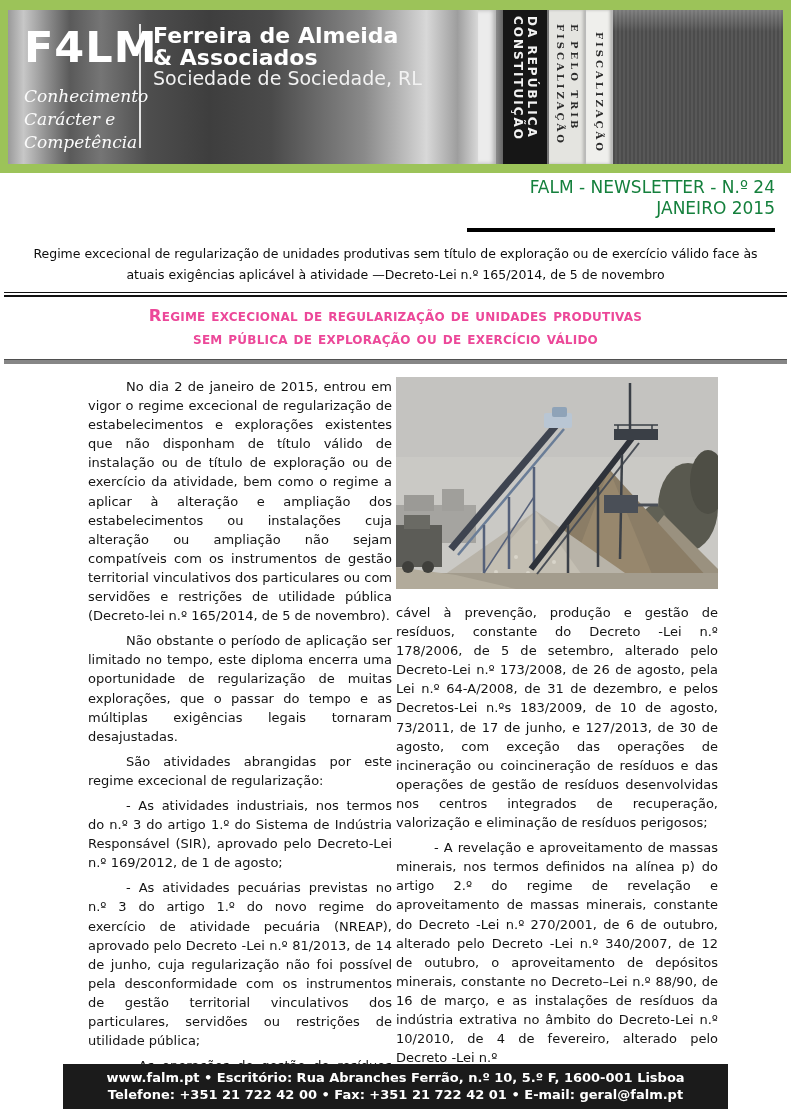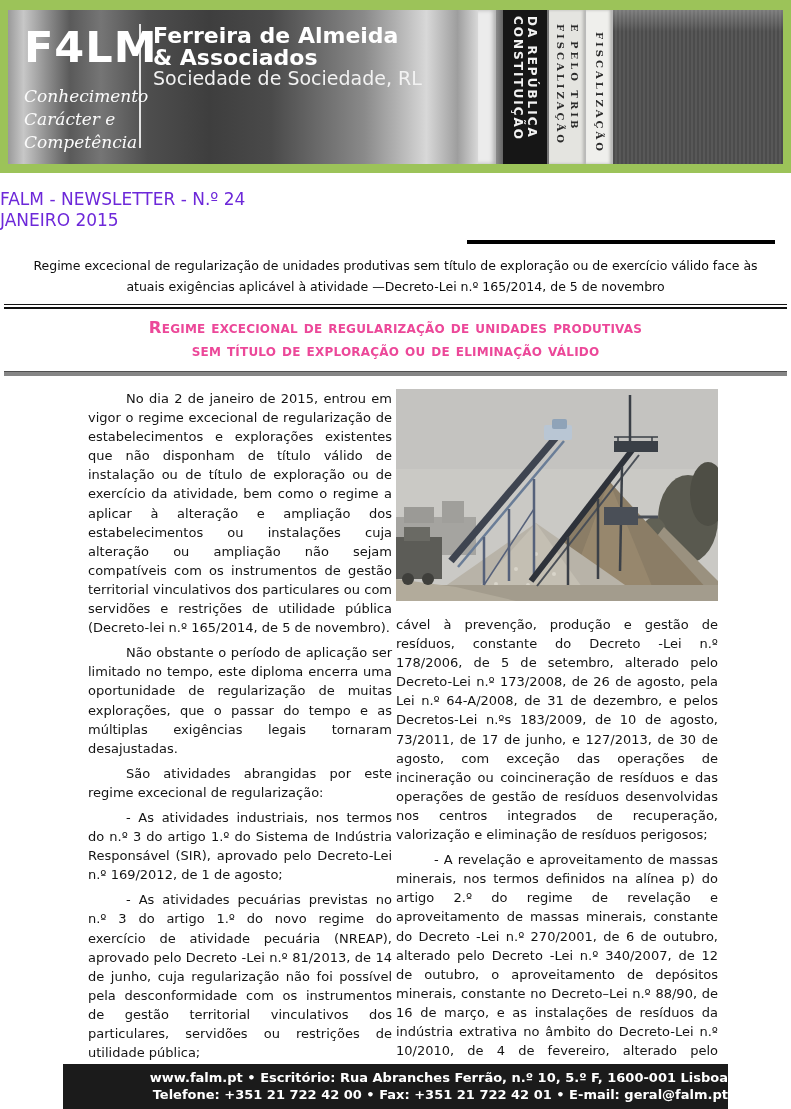--- a/index.html
+++ b/index.html
@@ -31,21 +31,21 @@
   .logo-block{position:absolute;left:16px;top:16px;color:#fff;}
   .logo-falm{font-size:43px;font-weight:700;letter-spacing:1px;line-height:1;}
   .taglines{margin-top:16px;font-family:"DejaVu Serif",serif;font-style:italic;
             font-size:17px;line-height:23px;color:#fbfbfb;}
   .logo-divider{position:absolute;left:131px;top:14px;width:2px;height:124px;background:rgba(255,255,255,.85);}
   .firm-block{position:absolute;left:145px;top:15px;color:#fff;}
   .firm-bold{font-size:22px;font-weight:700;line-height:21.5px;}
   .firm-reg{font-size:19px;font-weight:400;line-height:21.5px;color:#f2f2f2;}
 
   
-  .masthead{margin-top:16px;text-align:left;padding-right:16px;font-size:17px;line-height:21px;color:#6d28d9;}
+  .masthead{margin-top:4px;text-align:right;padding-right:16px;font-size:17px;line-height:21px;color:#15803d;}
   .masthead-rule{width:308px;height:4px;background:#000;margin:9px 0 0 auto;}
 
   
   .subject{margin:11px 22px 0;text-align:center;font-size:12.5px;line-height:21px;color:#0d0d0d;}
 
   
   .double-rule{margin:7px 4px 0;height:2px;border-top:1px solid #111;border-bottom:2px solid #111;}
   .gray-rule{margin:0 4px;height:4px;background:#868686;border-top:1px solid #4f4f4f;}
 
   
@@ -57,21 +57,21 @@
   .col{text-align:justify;font-size:13px;line-height:19.1px;color:#141414;}
   .col-left{width:320px;}
   .col-right{width:322px;}
   .bp{margin:0 0 6px;}
   .ind{text-indent:38px;}
   .photo{margin:0 0 14px;width:322px;height:212px;}
   .photo svg{display:block;width:322px;height:212px;}
 
   
   .footer{position:absolute;left:63px;right:63px;top:1064px;bottom:0;background:#1b1b1b;
-          color:#fff;text-align:right;font-size:13px;font-weight:700;line-height:16.5px;
+          color:#fff;text-align:center;font-size:13px;font-weight:700;line-height:16.5px;
           padding-top:6px;box-sizing:border-box;}
 </style>
 </head>
 <body>
 
 <div class="page">
 
   <header class="header">
     <div class="header-photo">
       <div class="spine spine-thin"></div>
@@ -110,21 +110,21 @@
     <div>JANEIRO 2015</div>
     <div class="masthead-rule"></div>
   </div>
 
   <p class="subject">Regime excecional de regularização de unidades produtivas sem título de exploração ou de exercício válido face às atuais exigências aplicável à atividade —Decreto-Lei n.º 165/2014, de 5 de novembro</p>
 
   <div class="double-rule"></div>
 
   <h1 class="article-title">
     <span>Regime excecional de regularização de unidades produtivas</span><br>
-    <span>sem título de exploração ou de eliminação válido</span>
+    <span>sem pública de exploração ou de exercício válido</span>
   </h1>
 
   <div class="gray-rule"></div>
 
   <main class="columns">
     <div class="col col-left">
       <p class="bp ind">No dia 2 de janeiro de 2015, entrou em vigor o regime excecional de regularização de estabelecimentos e explorações existentes que não disponham de título válido de instalação ou de título de exploração ou de exercício da atividade, bem como o regime a aplicar à alteração e ampliação dos estabelecimentos ou instalações cuja alteração ou ampliação não sejam compatíveis com os instrumentos de gestão territorial vinculativos dos particulares ou com servidões e restrições de utilidade pública (Decreto-lei n.º 165/2014, de 5 de novembro).</p>
       <p class="bp ind">Não obstante o período de aplicação ser limitado no tempo, este diploma encerra uma oportunidade de regularização de muitas explorações, que o passar do tempo e as múltiplas exigências legais tornaram desajustadas.</p>
       <p class="bp ind">São atividades abrangidas por este regime excecional de regularização:</p>
       <p class="bp ind">- As atividades industriais, nos termos do n.º 3 do artigo 1.º do Sistema de Indústria Responsável (SIR), aprovado pelo Decreto-Lei n.º 169/2012, de 1 de agosto;</p>

